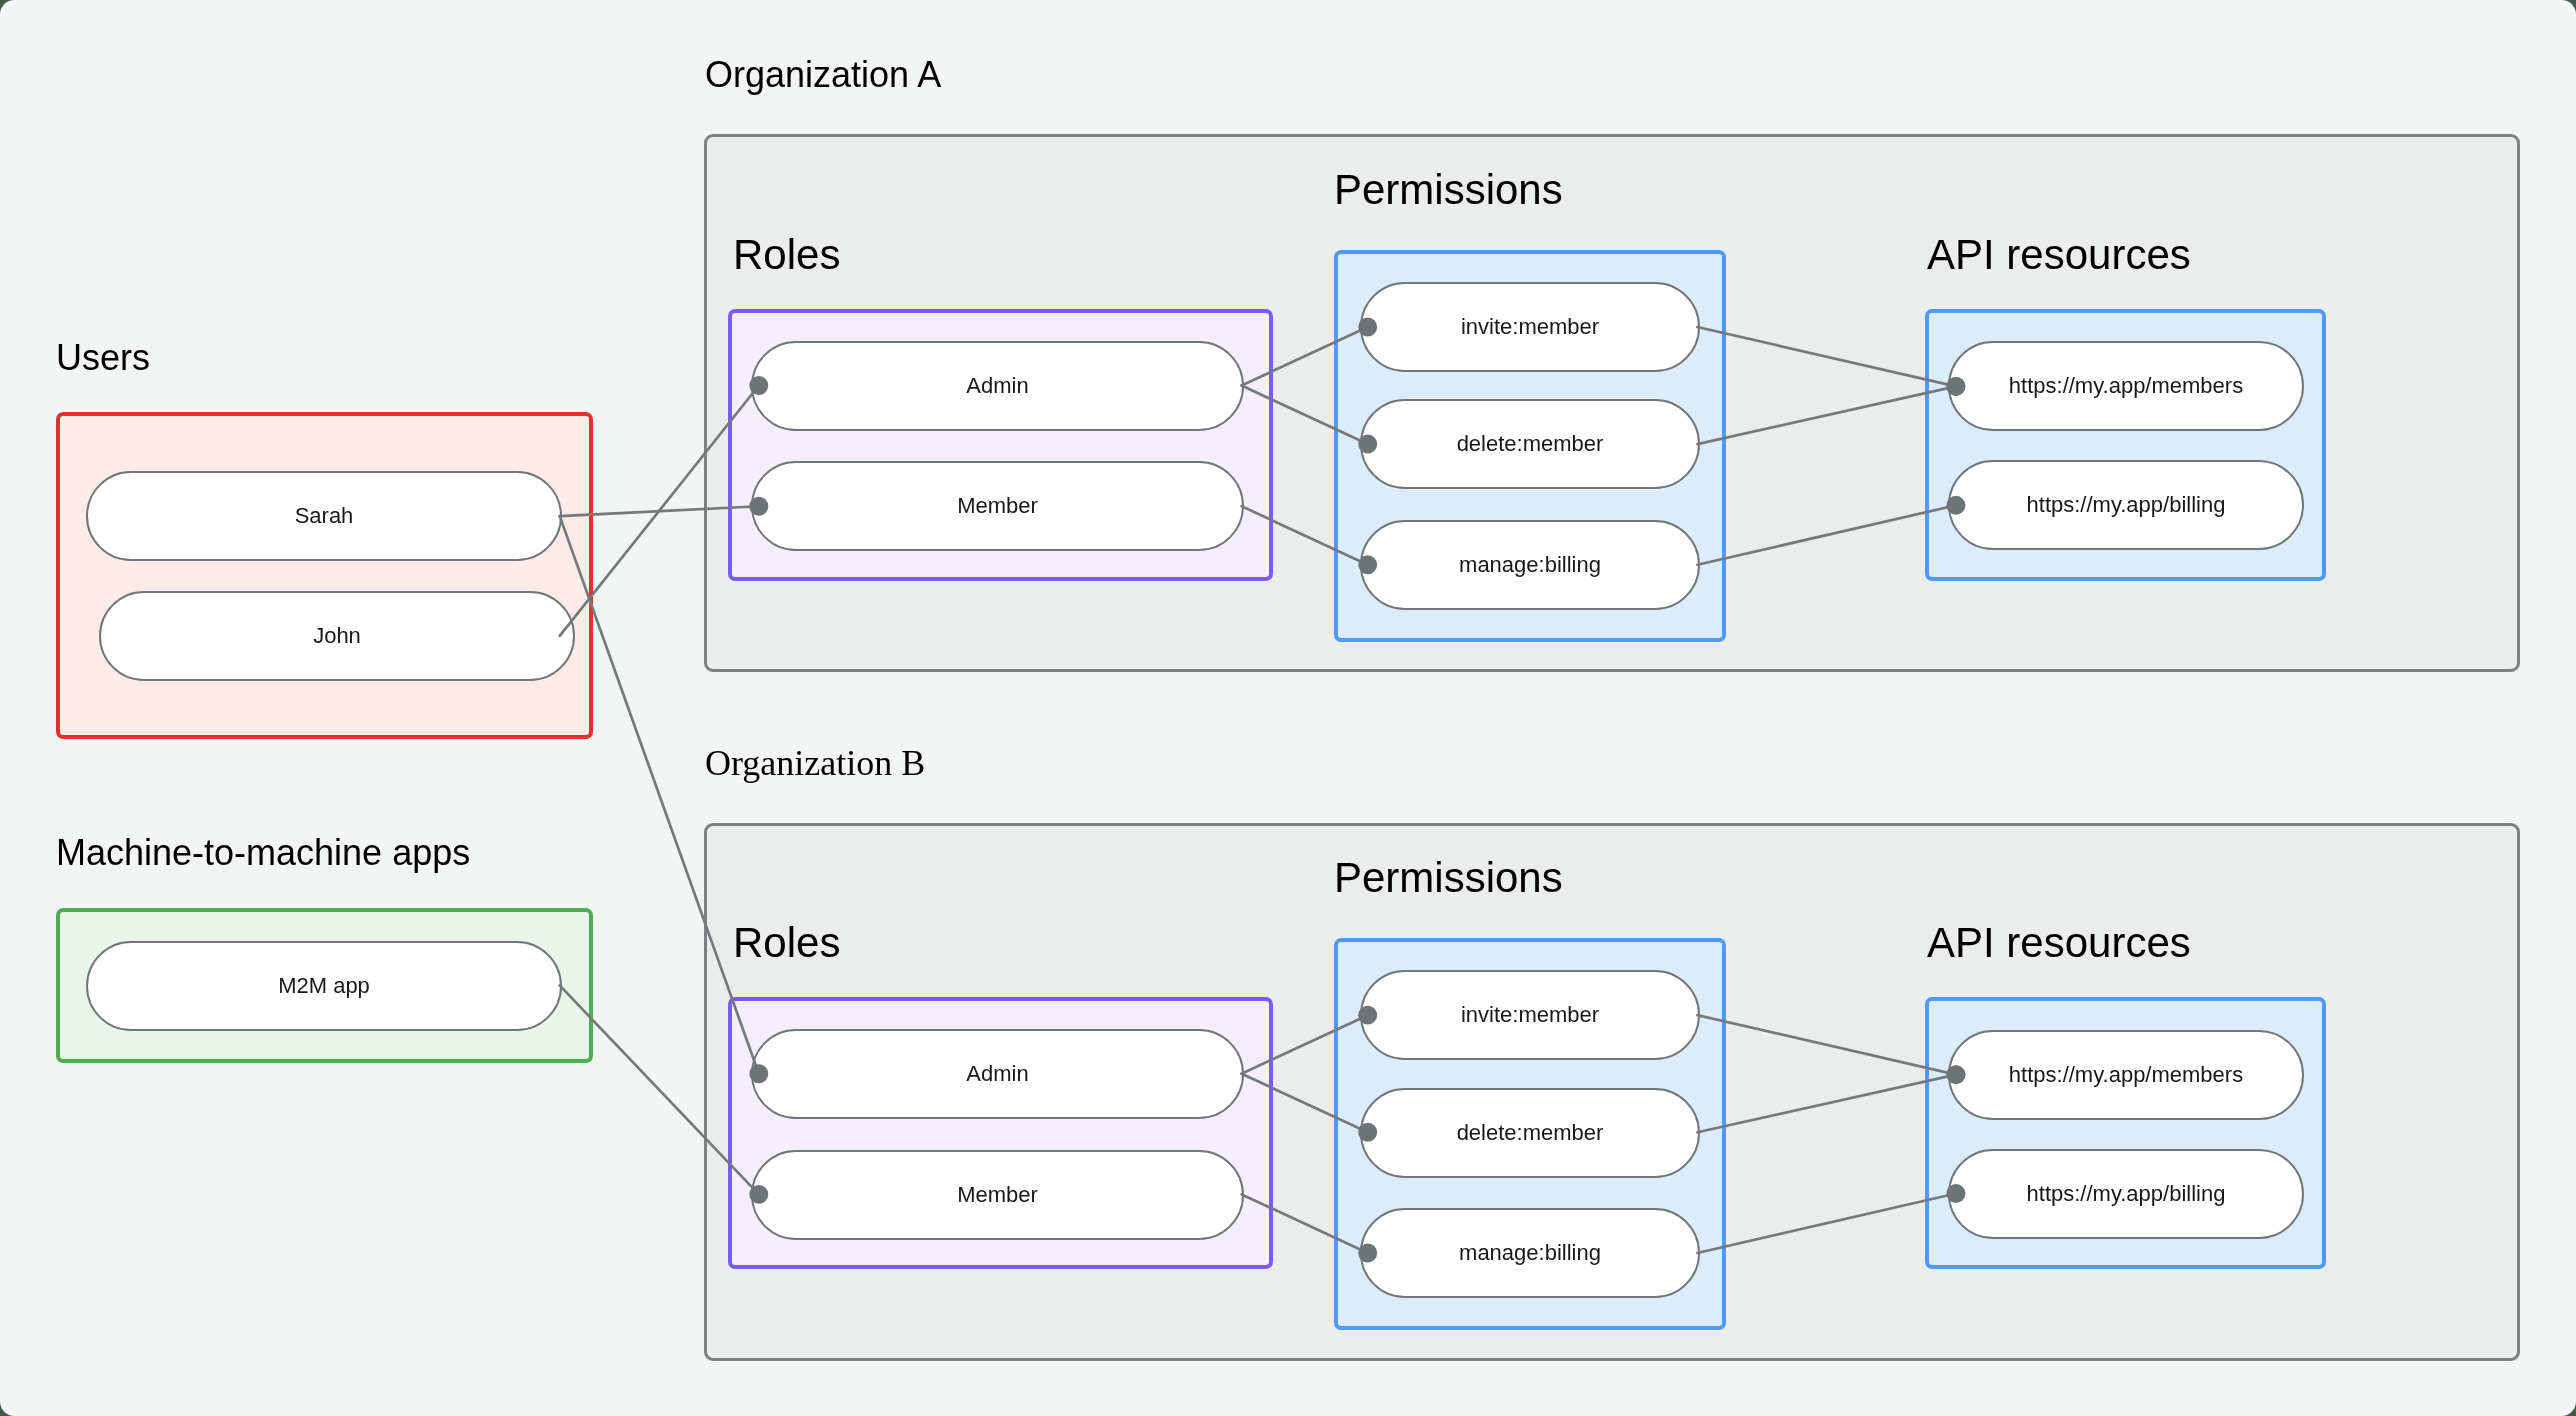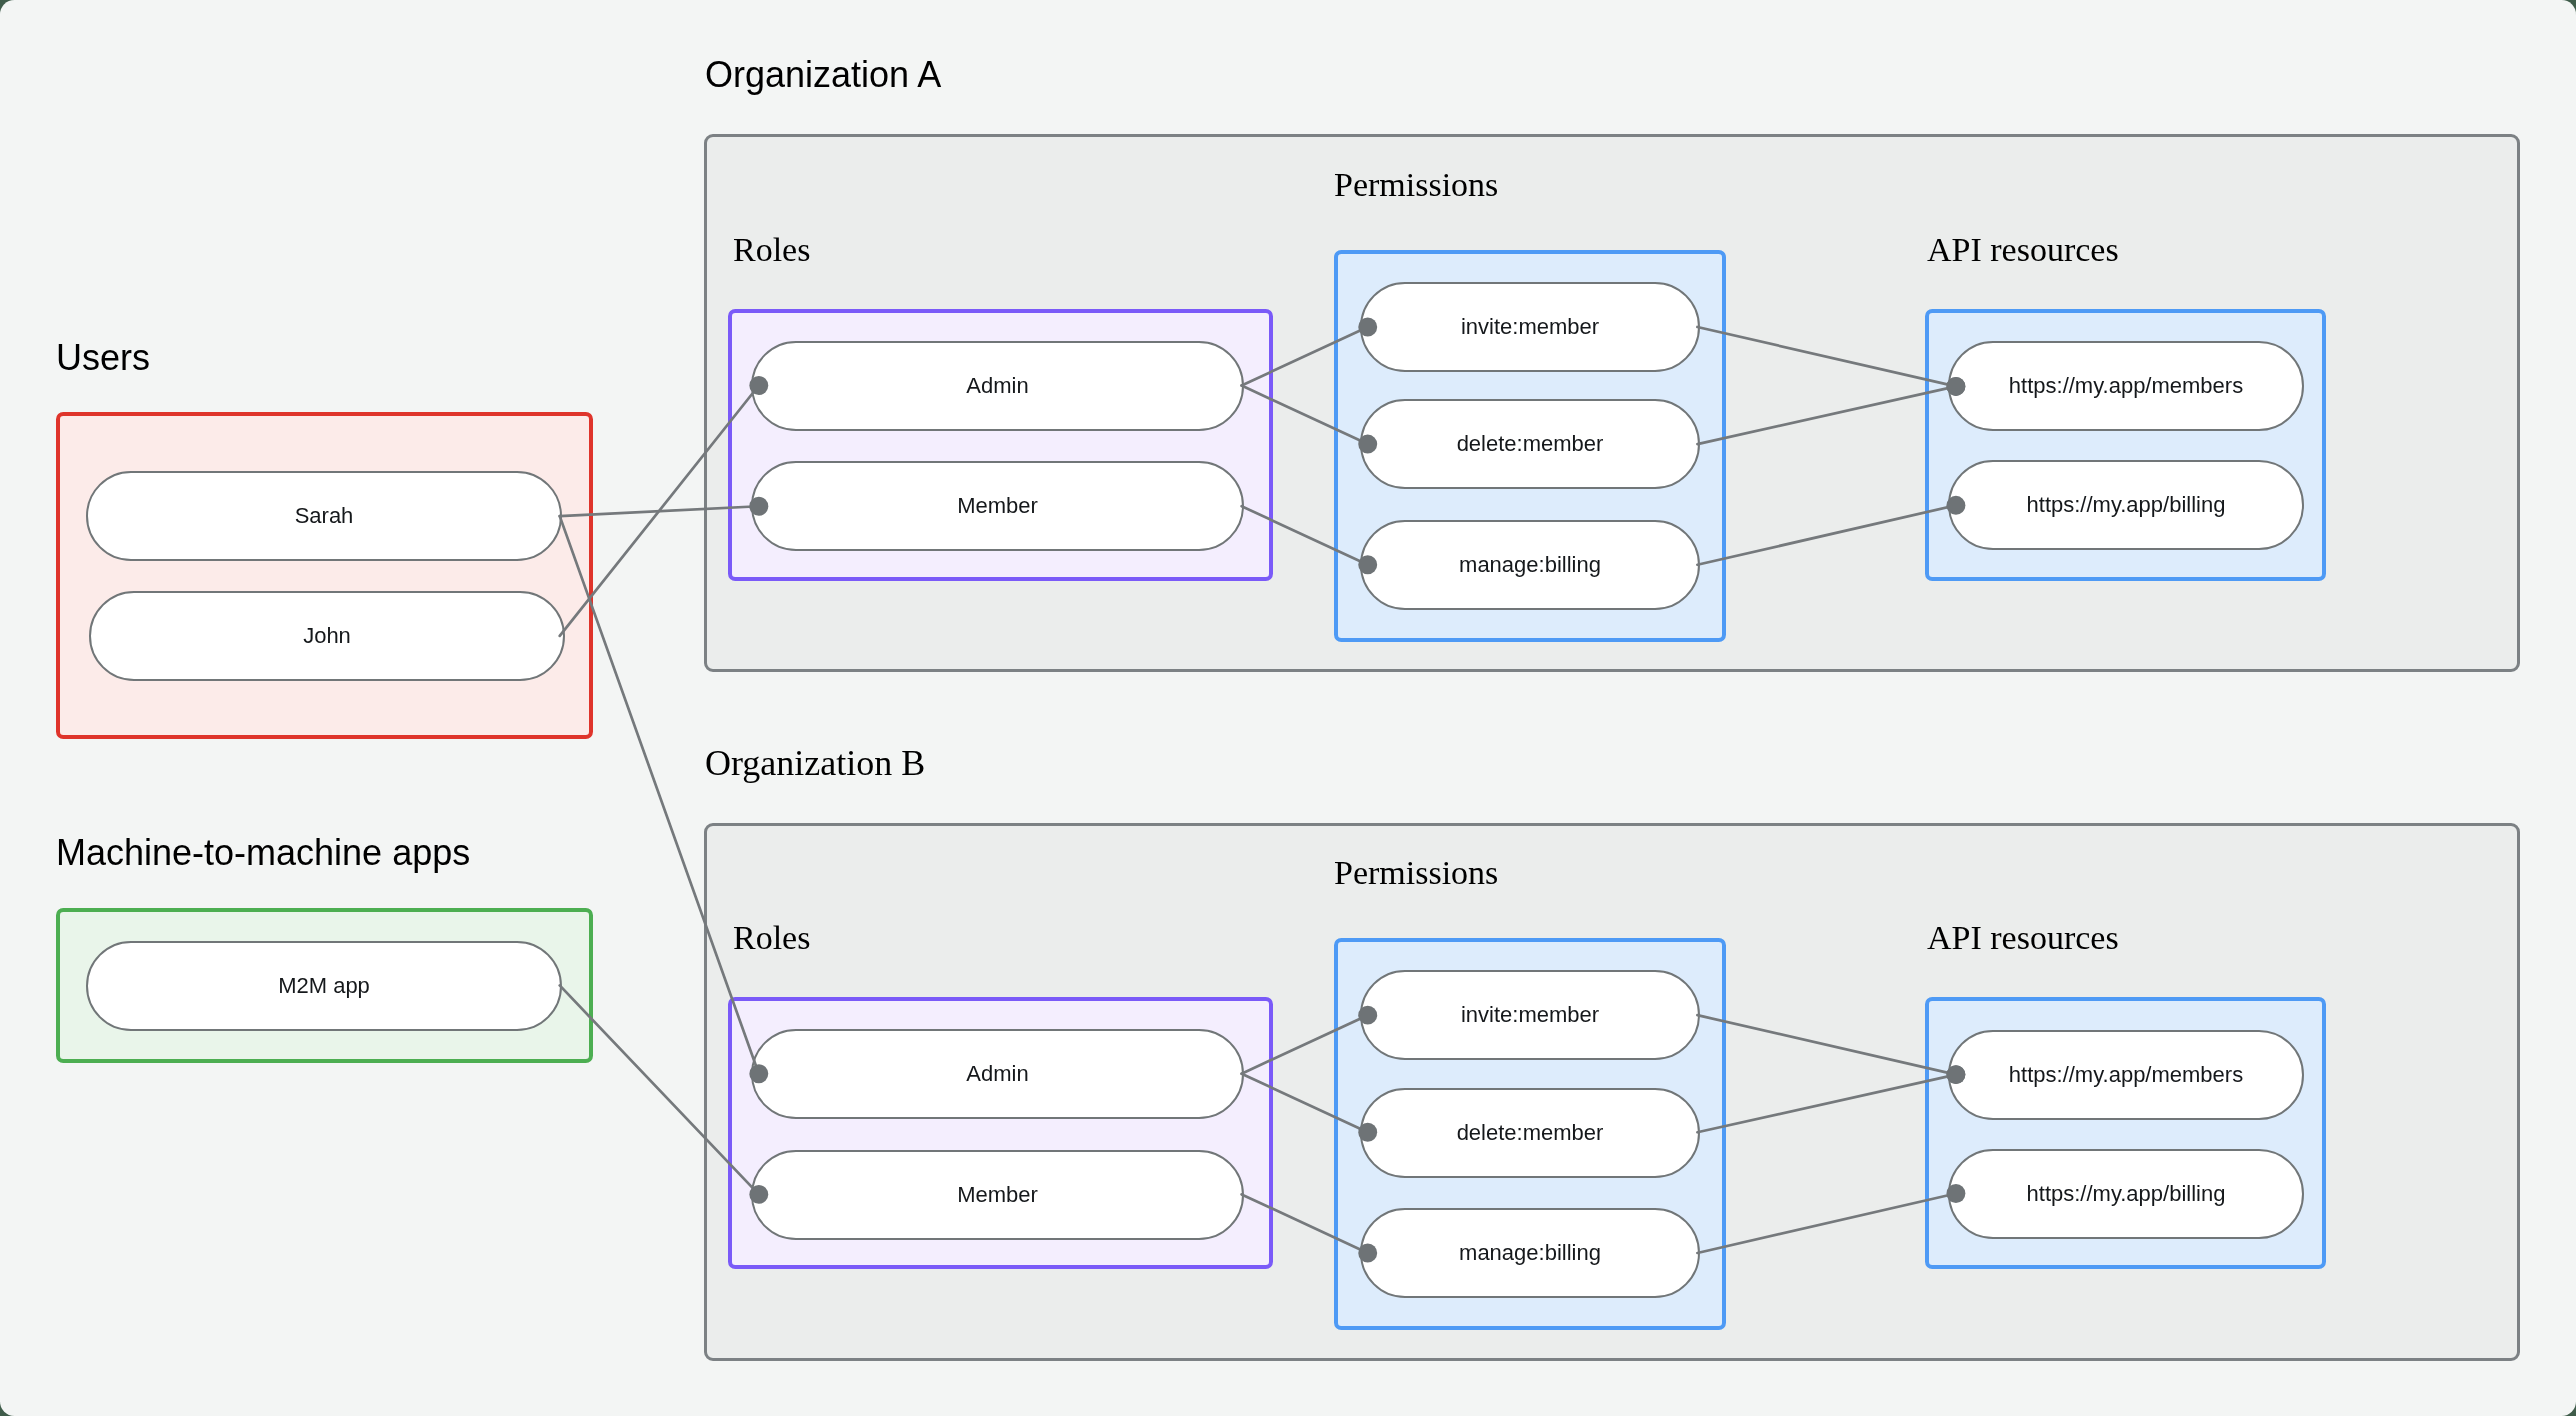--- a/index.html
+++ b/index.html
@@ -15,21 +15,21 @@
     overflow:hidden;
   }
   .lbl{
     position:absolute;
     font-size:36px;
     font-weight:500;
     color:#000000;
     white-space:nowrap;
     z-index:2;
   }
-  .lbl-inner{font-size:34px;font-family:Liberation Serif, serif;}
+  .lbl-inner{font-size:42px;}
   #lbl-users{left:56px;top:337px;}
   #lbl-m2m{left:56px;top:832px;}
   #ttl-orgA{left:705px;top:54px;}
   #ttl-orgB{left:705px;top:742px;font-family:Liberation Serif, serif;}
   #lbl-roles-A{left:733px;top:231px;}
   #lbl-perm-A{left:1334px;top:166px;}
   #lbl-api-A{left:1927px;top:231px;}
   #lbl-roles-B{left:733px;top:919px;}
   #lbl-perm-B{left:1334px;top:854px;}
   #lbl-api-B{left:1927px;top:919px;}
@@ -135,21 +135,21 @@
       <circle cx="2171" cy="429" r="10.5" fill="#6e7376"></circle>
       <circle cx="2171" cy="561" r="10.5" fill="#6e7376"></circle>
       <circle cx="1518" cy="1127" r="10.5" fill="#6e7376"></circle>
       <circle cx="1518" cy="1257" r="10.5" fill="#6e7376"></circle>
       <circle cx="1518" cy="1391" r="10.5" fill="#6e7376"></circle>
       <circle cx="2171" cy="1193" r="10.5" fill="#6e7376"></circle>
       <circle cx="2171" cy="1193" r="10.5" fill="#6e7376"></circle>
       <circle cx="2171" cy="1325" r="10.5" fill="#6e7376"></circle>
     </svg>
 <div class="pill" style="left: 86px; top: 471px; width: 476px; height: 90px; text-align: right;">Sarah</div>
-    <div class="pill" style="left: 89px; top: 591px; width: 476px; height: 90px;">John</div>
+    <div class="pill" style="left: 99px; top: 591px; width: 476px; height: 90px;">John</div>
     <div class="pill" style="left: 86px; top: 941px; width: 476px; height: 90px;">M2M app</div>
     <div class="pill" style="left: 751px; top: 341px; width: 493px; height: 90px;">Admin</div>
     <div class="pill" style="left: 751px; top: 461px; width: 493px; height: 90px;">Member</div>
     <div class="pill" style="left: 1360px; top: 282px; width: 340px; height: 90px;">invite:member</div>
     <div class="pill" style="left: 1360px; top: 399px; width: 340px; height: 90px;">delete:member</div>
     <div class="pill" style="left: 1360px; top: 520px; width: 340px; height: 90px;">manage:billing</div>
     <div class="pill" style="left: 1948px; top: 341px; width: 356px; height: 90px;">https://my.app/members</div>
     <div class="pill" style="left: 1948px; top: 460px; width: 356px; height: 90px;">https://my.app/billing</div>
     <div class="pill" style="left: 751px; top: 1029px; width: 493px; height: 90px;">Admin</div>
     <div class="pill" style="left: 751px; top: 1150px; width: 493px; height: 90px;">Member</div>

